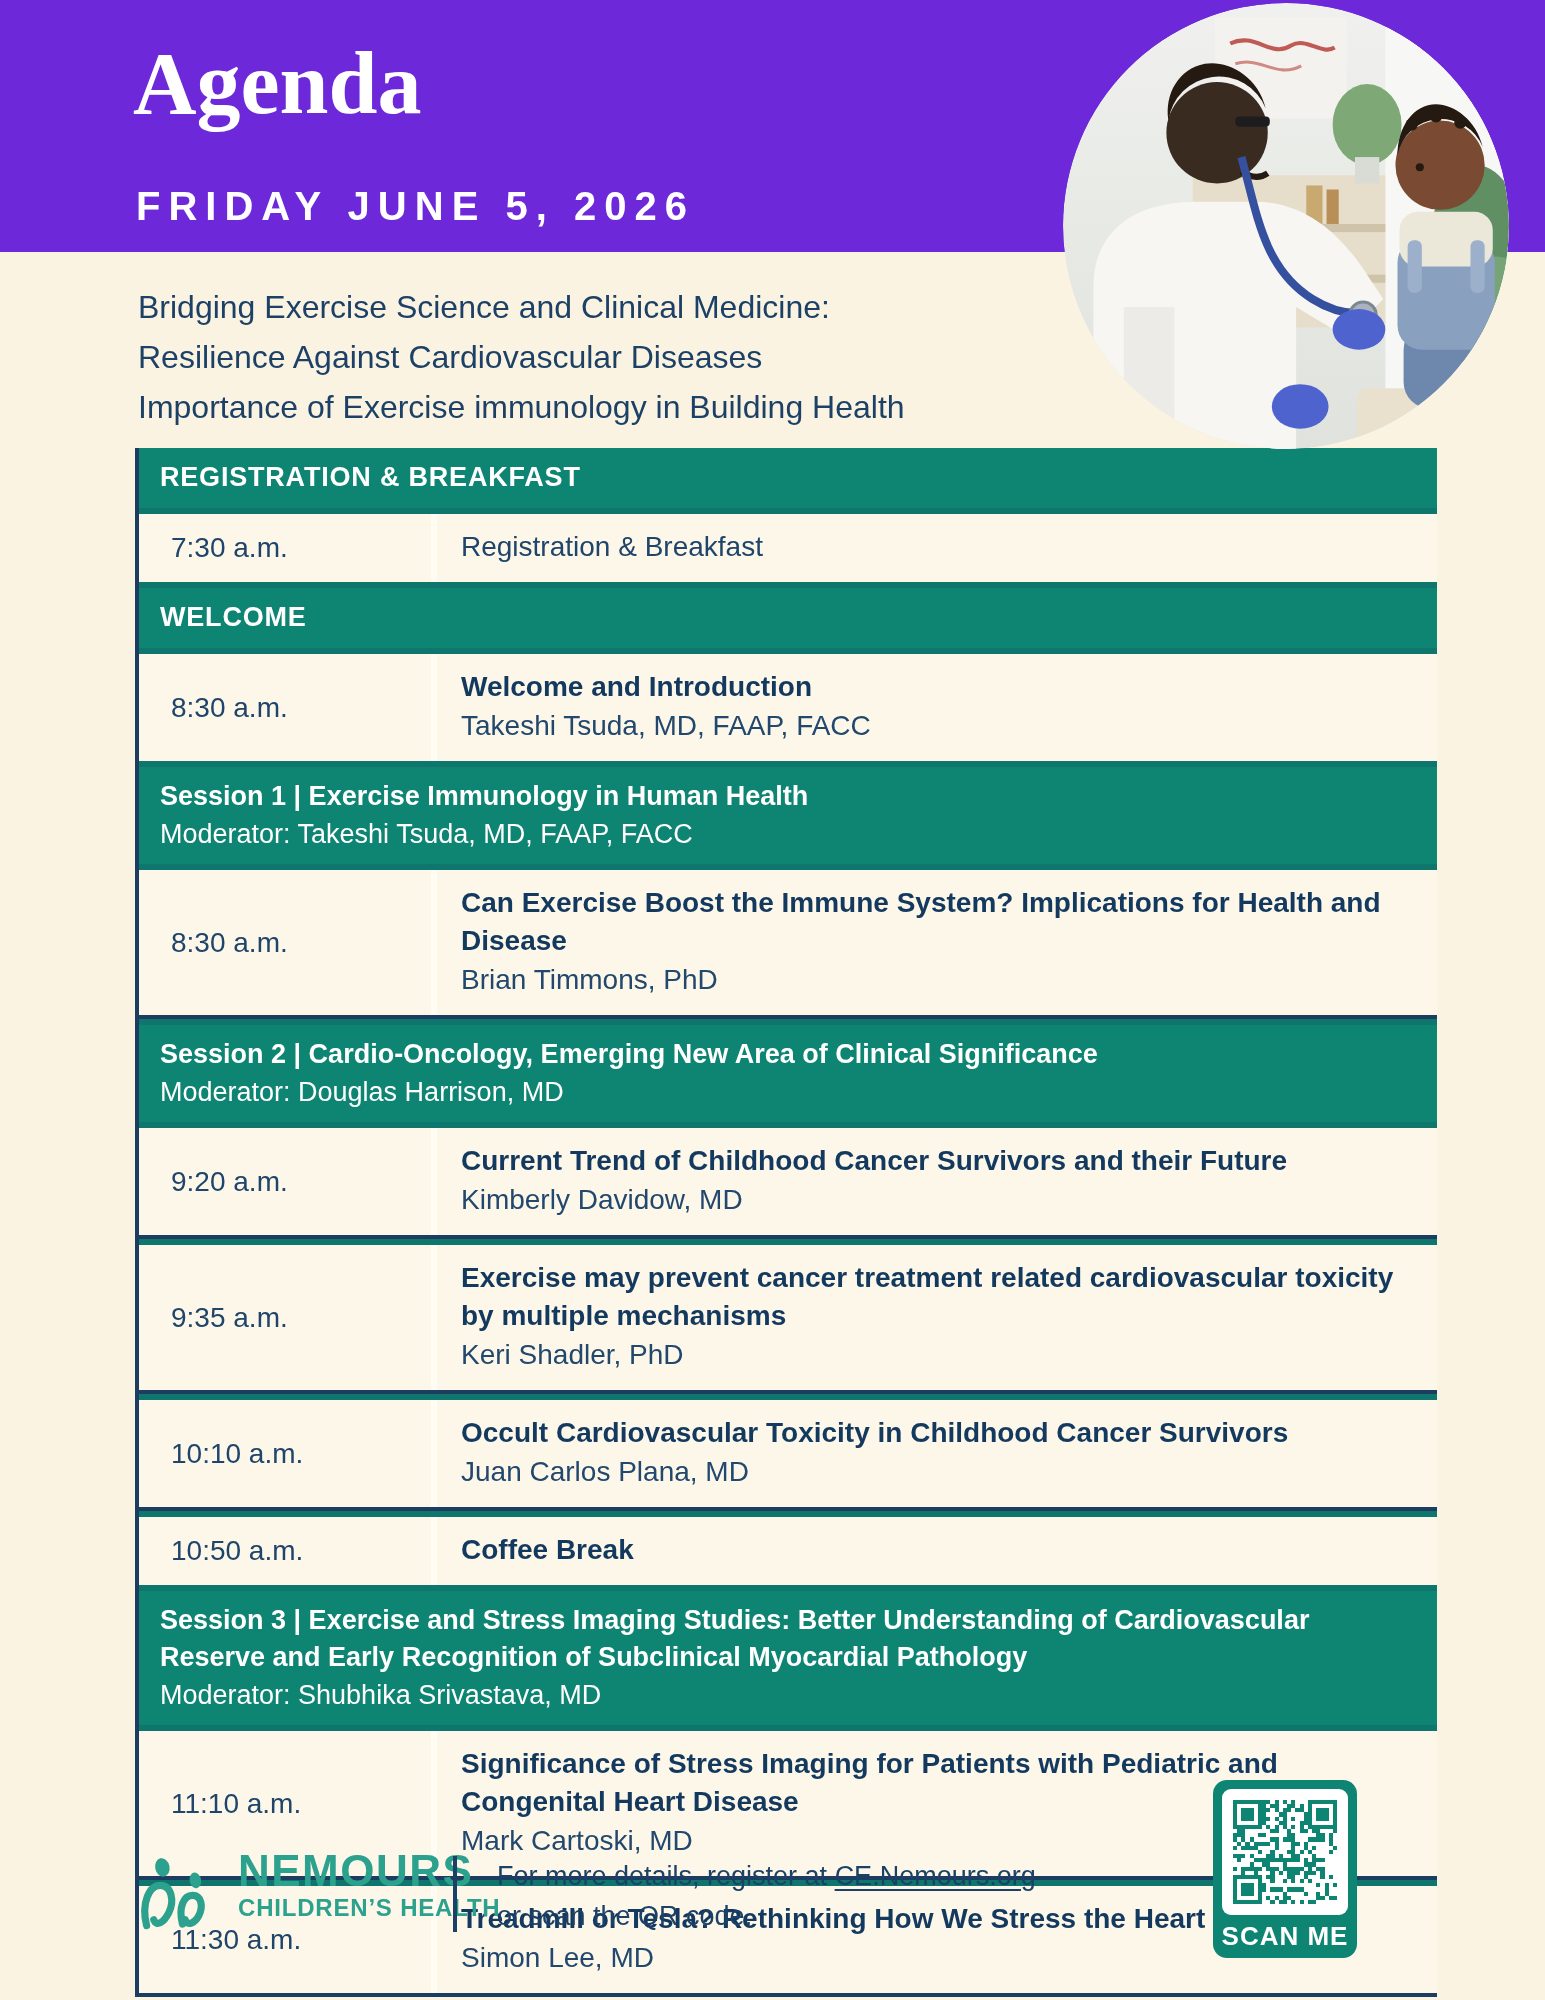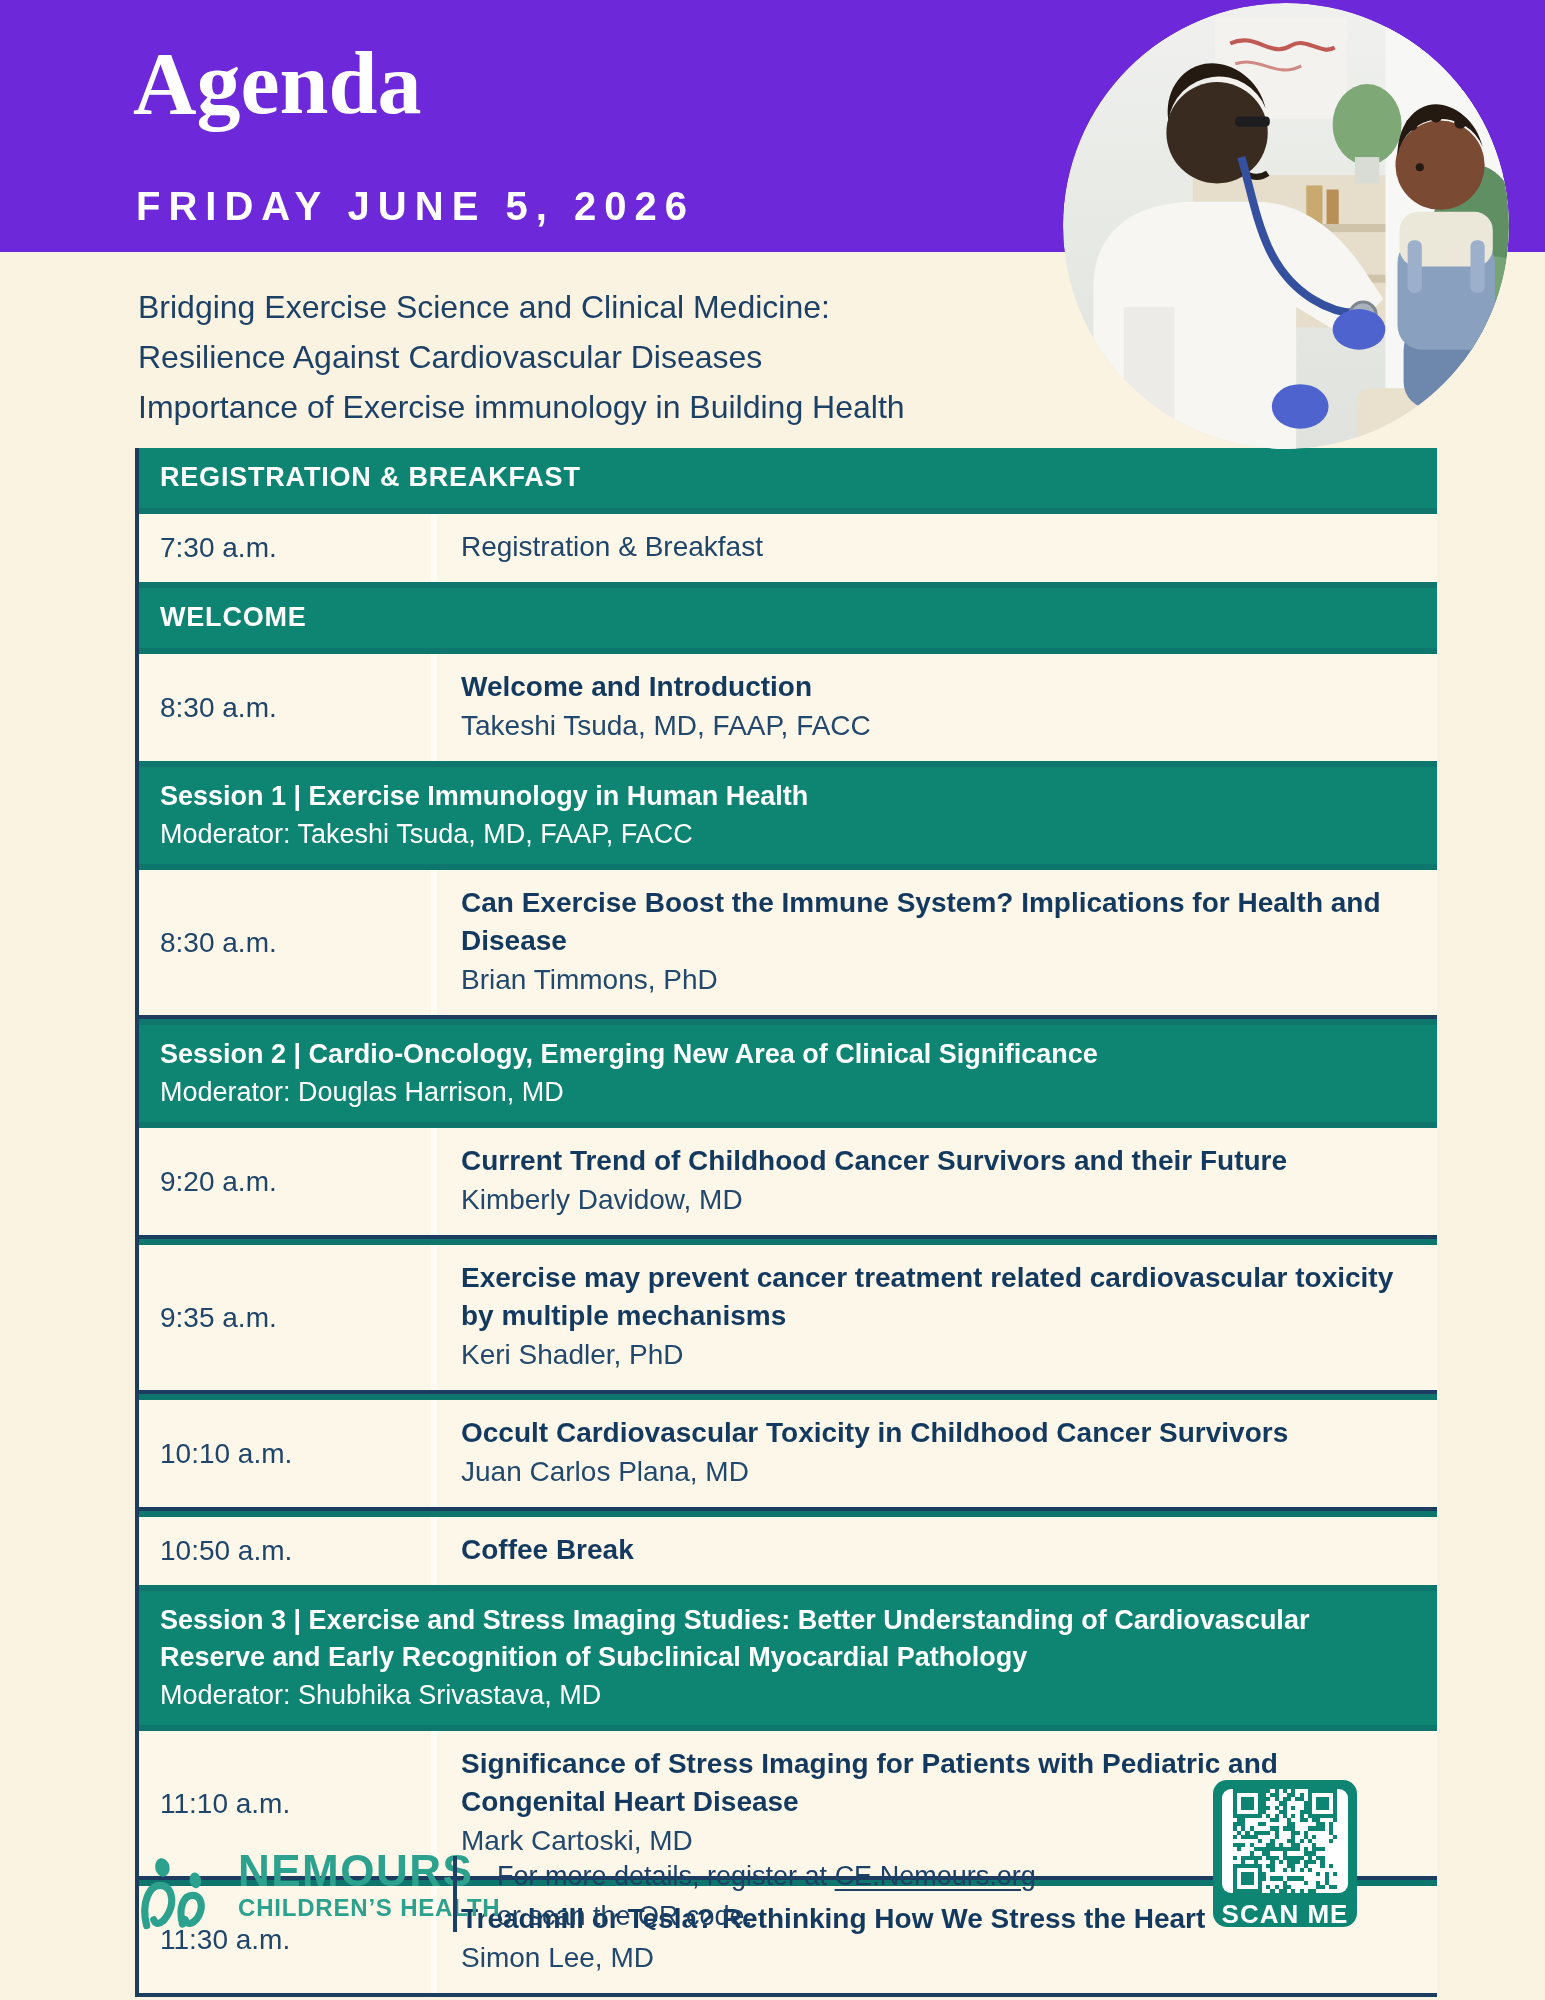--- a/index.html
+++ b/index.html
@@ -24,37 +24,37 @@
   .schedule{position:absolute;left:135px;top:448px;width:1302px;
     background:#0f766e;border-left:4px solid #1d3d60;box-sizing:border-box;}
   .s-row + .s-row{margin-top:6px;}
   .s-section{background:#0e8473;color:#ffffff;padding:11px 21px 12px 21px;}
   .s-section .sec-title{font-weight:bold;font-size:27px;line-height:37px;}
   .s-section .sec-title.caps{letter-spacing:0.8px;}
   .s-section .sec-mod{font-size:27px;line-height:36px;font-weight:400;margin-top:1px;}
   .s-item{display:flex;}
   .s-item.divided{border-bottom:4px solid #1d3d60;}
   .s-item .time-cell{flex:0 0 292px;background:#fcf7e9;display:flex;align-items:center;
-    padding:14px 10px 14px 21px;box-sizing:border-box;color:#20456a;font-size:28px;}
+    padding:14px 10px 14px 32px;box-sizing:border-box;color:#20456a;font-size:28px;}
   .s-item .gapcol{flex:0 0 6px;background:#fffdf3;}
   .s-item .content-cell{flex:1 1 auto;background:#fcf7e9;padding:14px 24px 16px 24px;
     box-sizing:border-box;display:flex;flex-direction:column;justify-content:center;}
   .s-item .item-title{color:#14395f;font-weight:bold;font-size:28px;line-height:38px;}
   .s-item .item-title.plain{font-weight:400;color:#20456a;}
   .s-item .item-speaker{color:#23486d;font-size:28px;line-height:38px;margin-top:1px;font-weight:400;}
 
   
   .footer-logo{position:absolute;left:138px;top:1848px;display:flex;align-items:flex-start;}
   .logo-mark{width:86px;height:92px;margin-right:14px;}
   .logo-text .logo-name{color:#2ca18d;font-weight:bold;font-size:44px;letter-spacing:1.5px;line-height:46px;}
   .logo-text .logo-sub{color:#2ca18d;font-weight:bold;font-size:24px;letter-spacing:0.8px;line-height:28px;}
   .footer-divider{position:absolute;left:453px;top:1856px;width:4px;height:76px;background:#1d4166;}
   .footer-text{position:absolute;left:497px;top:1856px;color:#1d4166;font-size:27px;line-height:40px;}
   .footer-text a{color:#1d4166;text-decoration:underline;text-underline-offset:4px;}
-  .qr-block{position:absolute;left:1213px;top:1780px;width:144px;height:147px;background:#0e8473;
+  .qr-block{position:absolute;left:1213px;top:1780px;width:144px;height:178px;background:#0e8473;
     border-radius:14px;display:flex;flex-direction:column;align-items:center;}
   .qr-inner{margin-top:9px;width:126px;height:126px;background:#ffffff;border-radius:9px;
     display:flex;align-items:center;justify-content:center;}
   .qr-inner svg{width:104px;height:104px;display:block;}
   .qr-label{color:#ffffff;font-weight:bold;font-size:26px;letter-spacing:1px;margin-top:6px;}
 </style>
 </head>
 <body>
 
 <div id="canvas">

